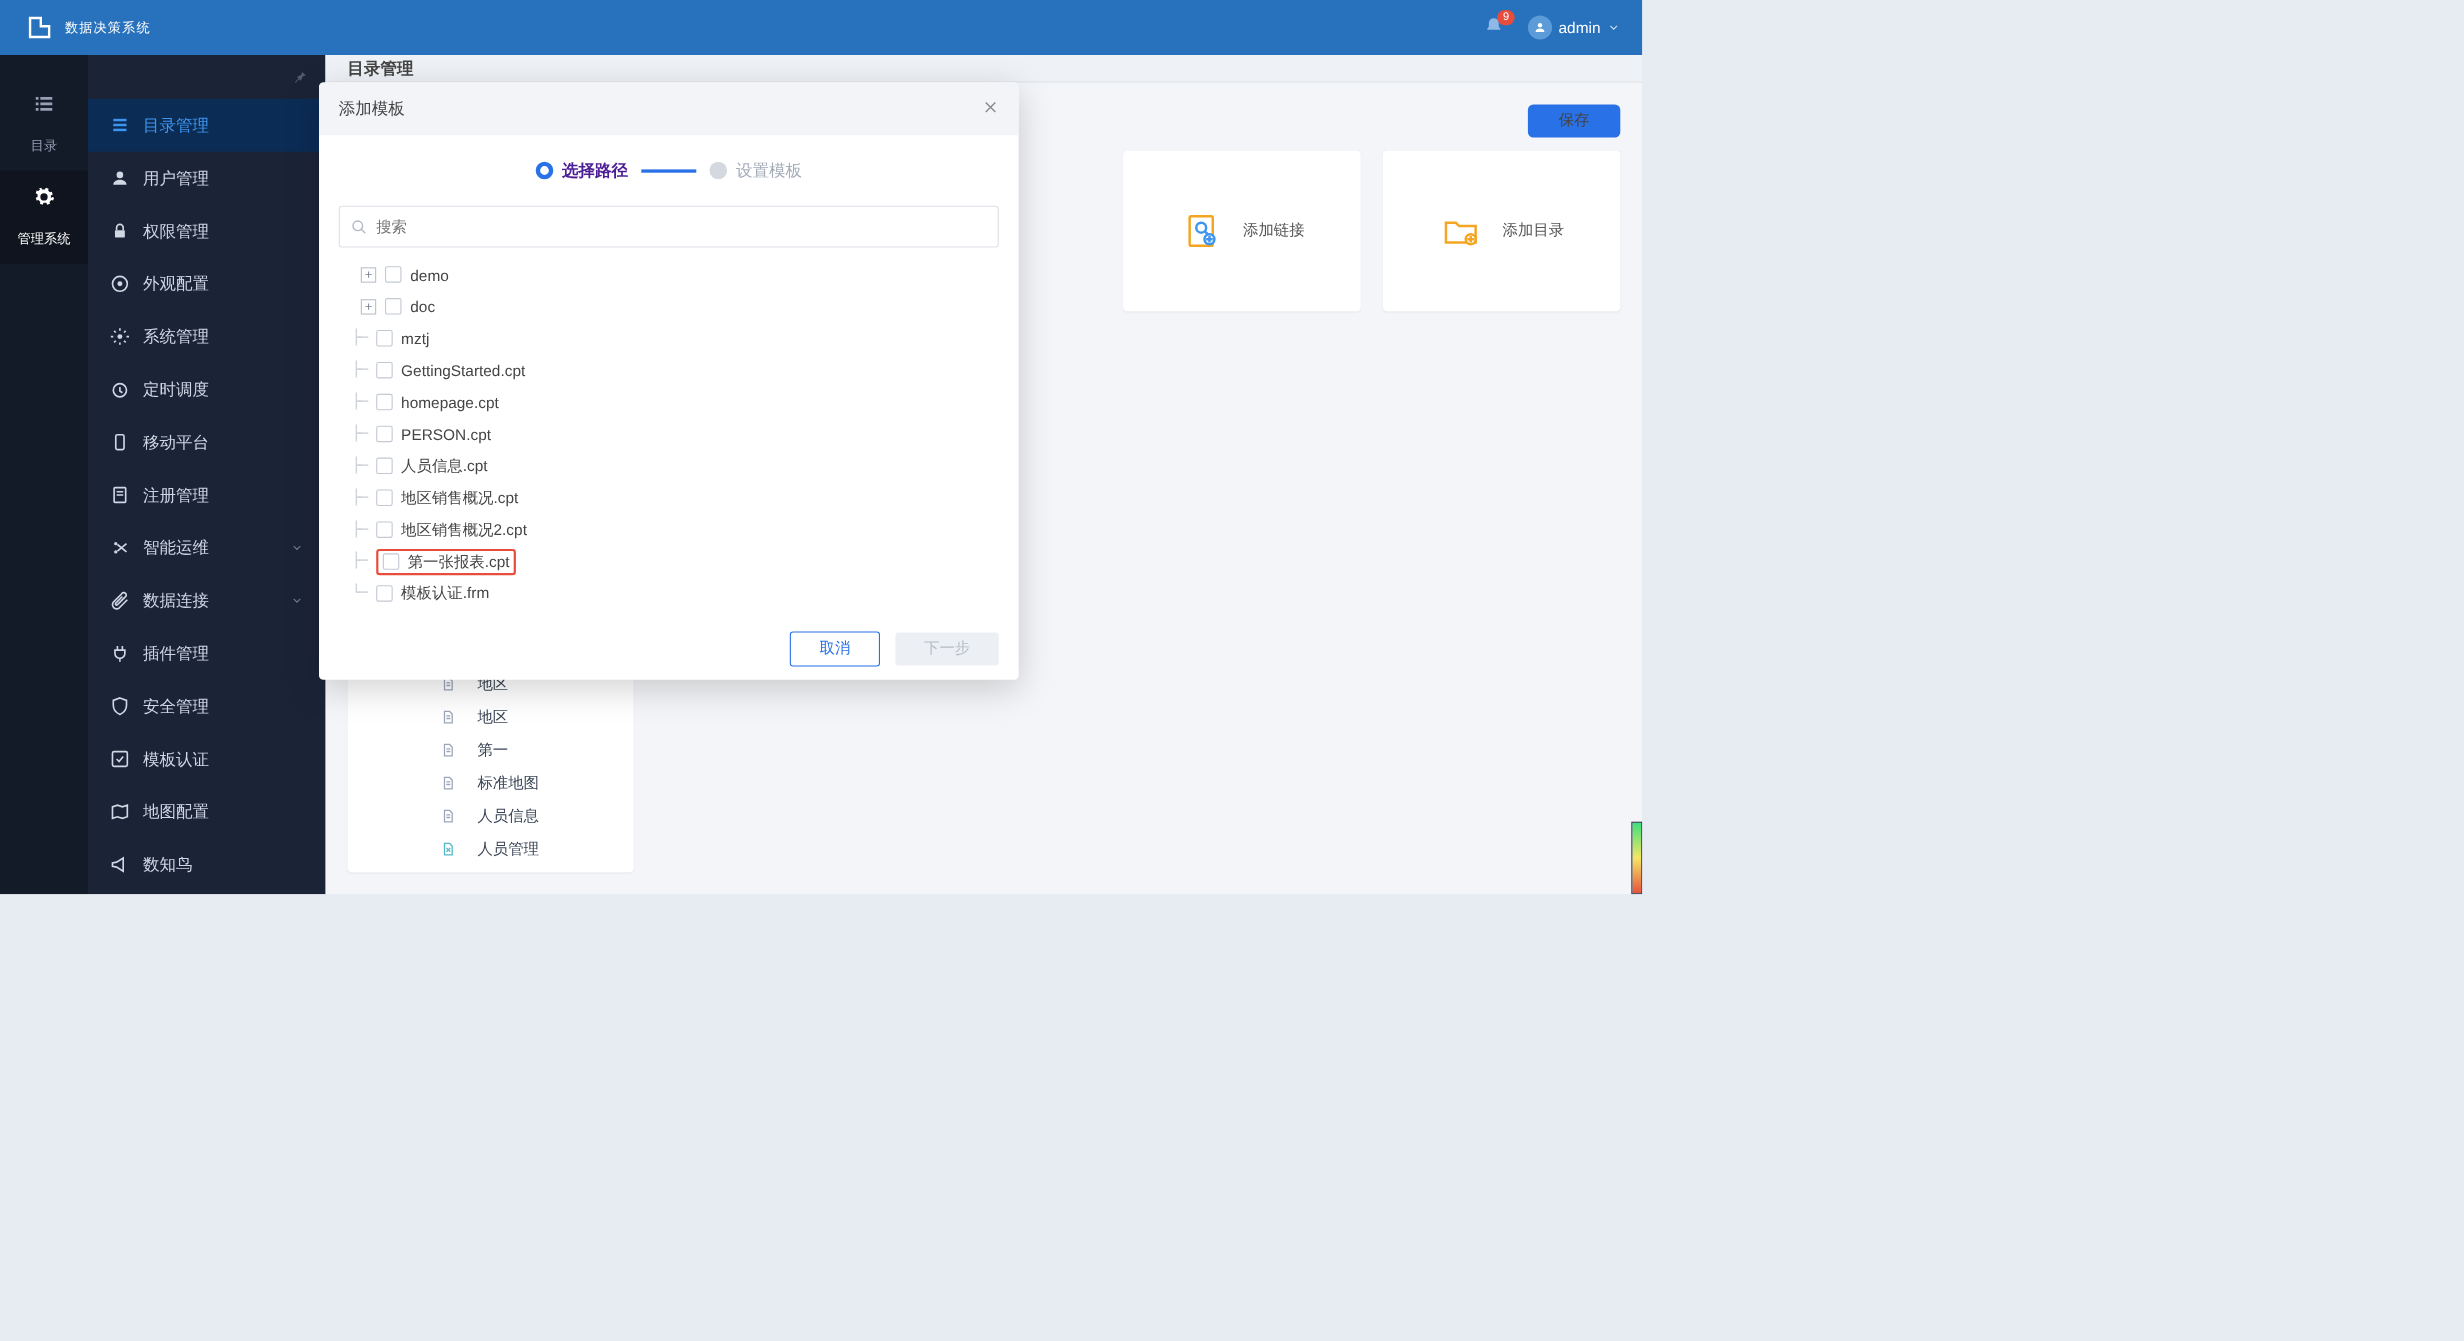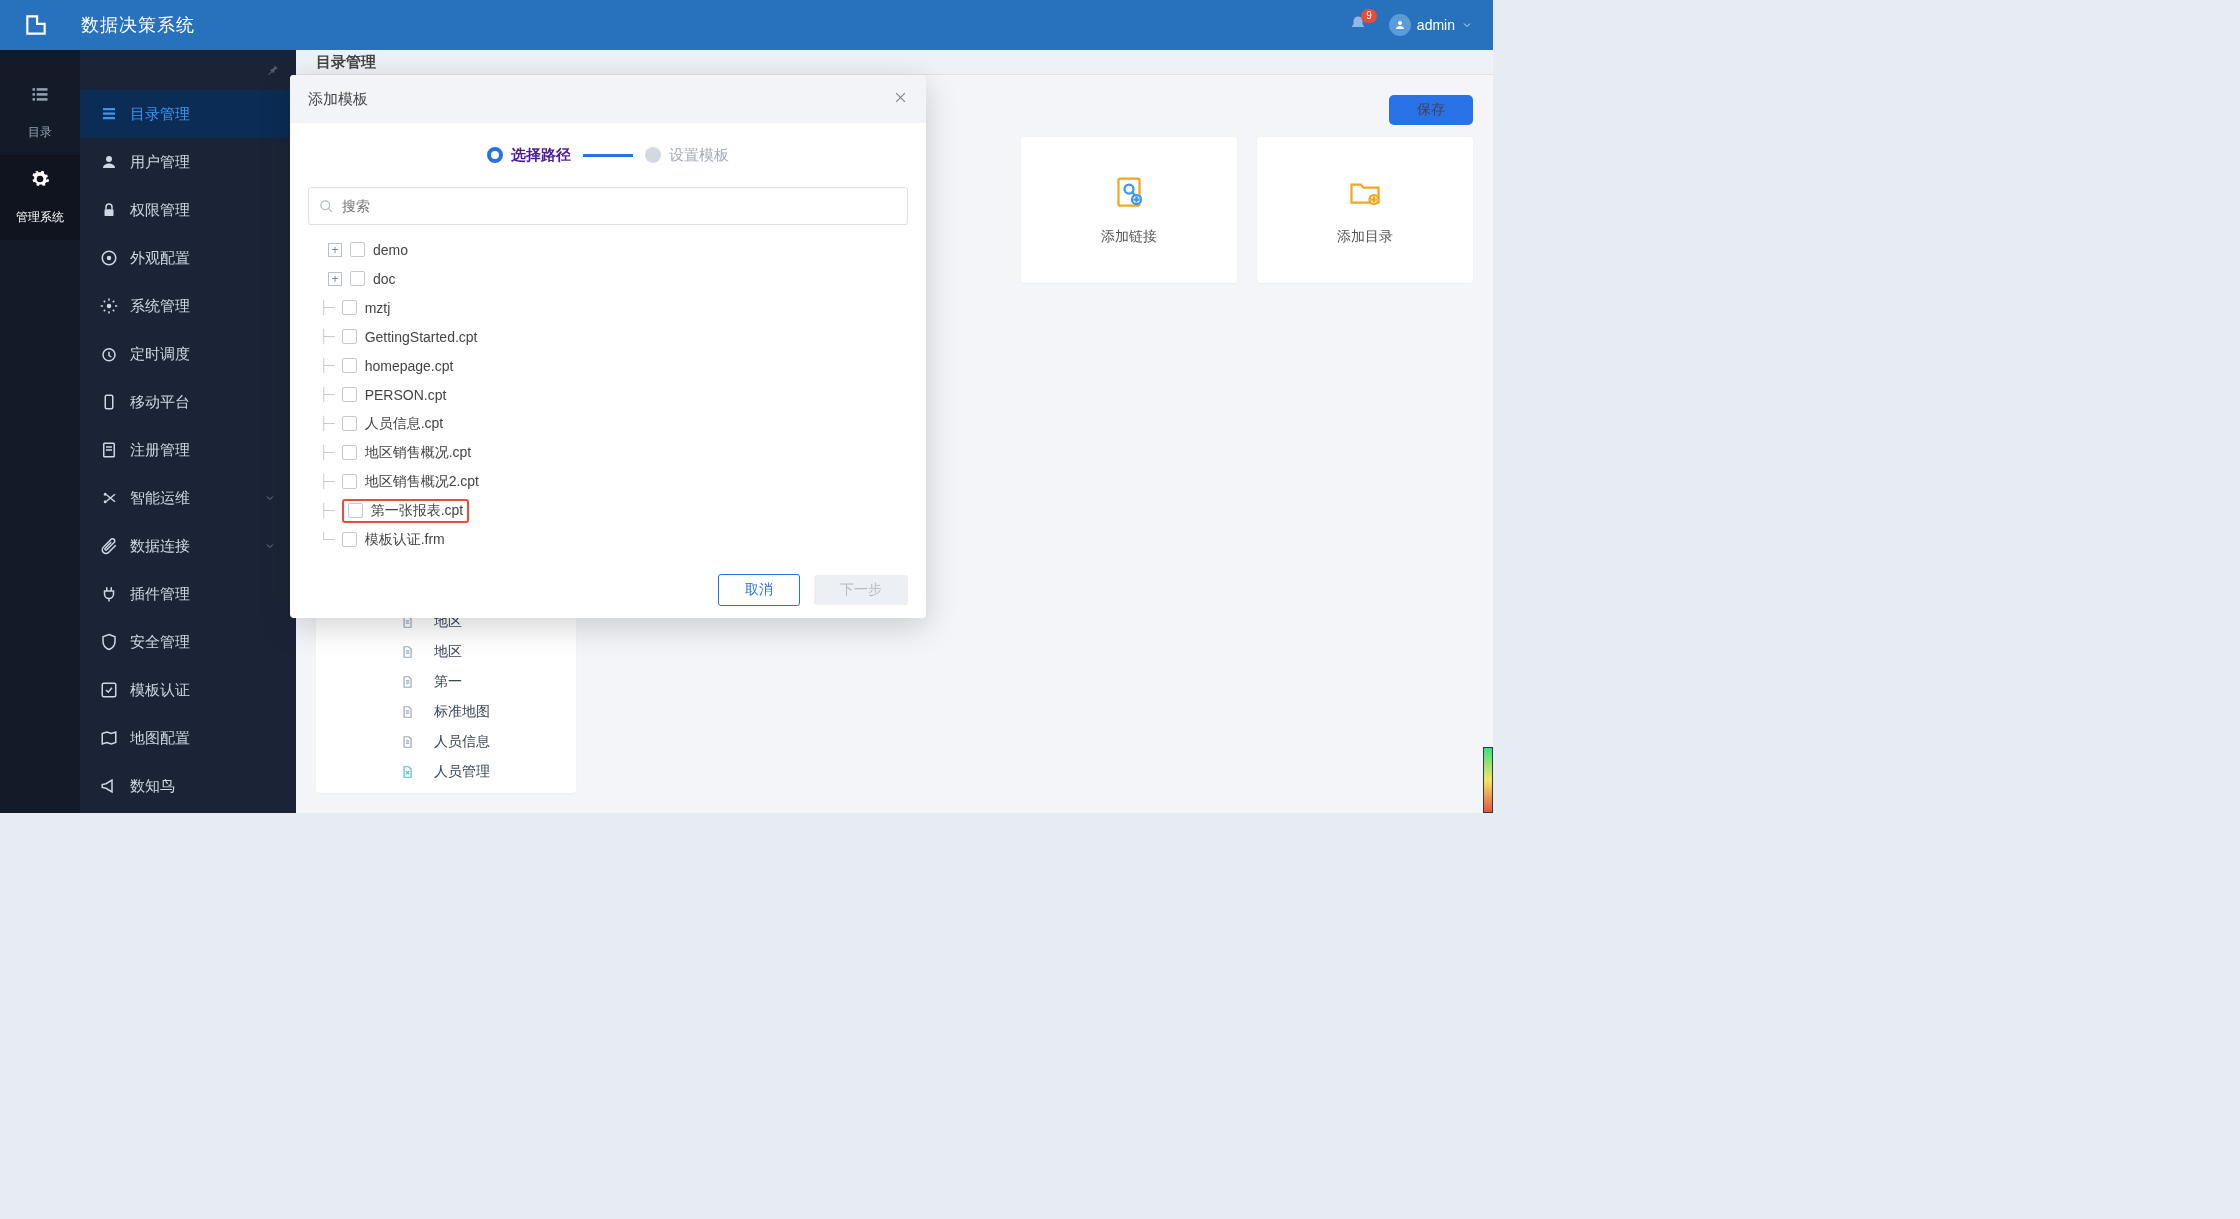--- a/index.html
+++ b/index.html
@@ -1,20 +1,20 @@
 <!DOCTYPE html>
 <html><head>
 <meta charset="utf-8">
 <style>
 * { margin:0; padding:0; box-sizing:border-box; font-family:"PingFang SC","Microsoft YaHei",sans-serif; }
 body { background:#e7ecf2; width:1493px; height:813px; overflow:hidden; position:relative; font-size:14px; color:#333;}
 
 .topbar{position:absolute;top:0;left:0;right:0;height:50px;background:#2871bd;display:flex;align-items:center;color:#fff;padding:0 20px;}
 .logo{width:32px;height:32px;display:flex;align-items:center;justify-content:center;}
-.brand{margin-left:29px;font-size:18px;letter-spacing:1px;}
+.brand{margin-left:7px;font-size:12px;letter-spacing:1px;}
 .tb-right{margin-left:auto;display:flex;align-items:center;gap:20px;}
 .bell{position:relative;width:20px;height:20px;}
 .badge-num{position:absolute;top:-6px;right:-8px;background:#e74c3c;color:#fff;font-size:10px;border-radius:8px;padding:1px 5px;line-height:12px;}
 .user{display:flex;align-items:center;gap:6px;font-size:14px;}
 .avatar{width:22px;height:22px;border-radius:50%;background:#5a9bd8;display:flex;align-items:center;justify-content:center;}
 
 .rail{position:absolute;top:50px;left:0;bottom:0;width:80px;background:#141b28;color:#96a0b5;display:flex;flex-direction:column;align-items:center;padding-top:20px;font-size:12px;}
 .rail-it{width:80px;display:flex;flex-direction:column;align-items:center;gap:20px;padding:14px 0;cursor:pointer;}
 .rail-it.active{background:#0f141e;color:#fff;}
 .rail-ic{width:20px;height:20px;}
@@ -41,21 +41,21 @@
 .tree .node{height:30px;display:flex;align-items:center;padding-left:20px;gap:20px;font-size:14px;color:#3a4556;cursor:pointer;}
 .tree .node.lv2{padding-left:54px}
 .tree .node.selected{color:#3d95f0;}
 .fld{width:16px;height:14px;}
 .fil{width:14px;height:14px;}
 .caret{width:10px;text-align:center;color:#8a94a6;font-size:11px;}
 .spacer{width:10px}
 
 .detail-col{flex:1;position:relative;}
 .addcards{display:flex;gap:20px;position:absolute;top:0;right:0;}
-.ac{width:216px;height:146px;background:#fff;border-radius:4px;display:flex;flex-direction:column;align-items:center;justify-content:center;gap:18px;color:#555;cursor:pointer;box-shadow:0 1px 2px rgba(0,0,0,.04);}
+.ac{width:216px;height:146px;background:#fff;border-radius:4px;display:flex;flex-direction:row;align-items:center;justify-content:center;gap:18px;color:#555;cursor:pointer;box-shadow:0 1px 2px rgba(0,0,0,.04);}
 .ac svg{color:#f4a623}
 .hdl{position:absolute;top:48%;left:-4px;width:6px;height:30px;display:flex;flex-direction:column;justify-content:center;gap:2px;opacity:.4}
 .hdl span{width:2px;height:2px;background:#9aa3b2;border-radius:50%}
 
 .modal-ovl{position:absolute;inset:0;background:rgba(0,0,0,0);}
 .modal{position:absolute;top:75px;left:290px;width:636px;background:#fff;border-radius:4px;box-shadow:0 8px 32px rgba(0,0,0,.18);}
 .m-hd{height:48px;background:#f2f4f8;display:flex;align-items:center;padding:0 18px;font-size:15px;color:#444;border-radius:4px 4px 0 0;}
 .m-hd .close{margin-left:auto;cursor:pointer;color:#888}
 .steps{height:64px;display:flex;align-items:center;justify-content:center;gap:12px;font-size:15px;}
 .step{display:flex;align-items:center;gap:8px;color:#a3abb8}

